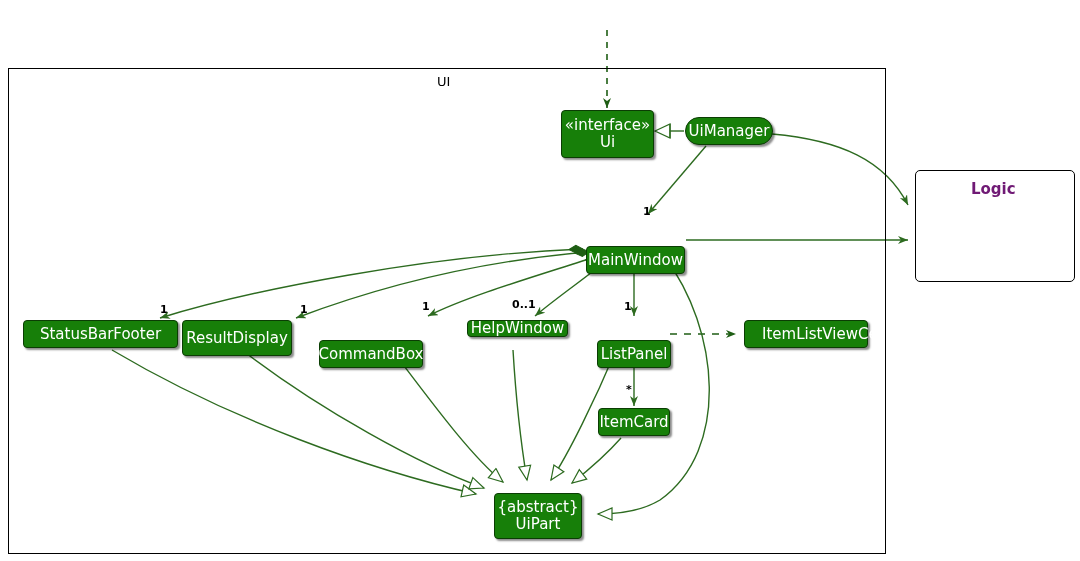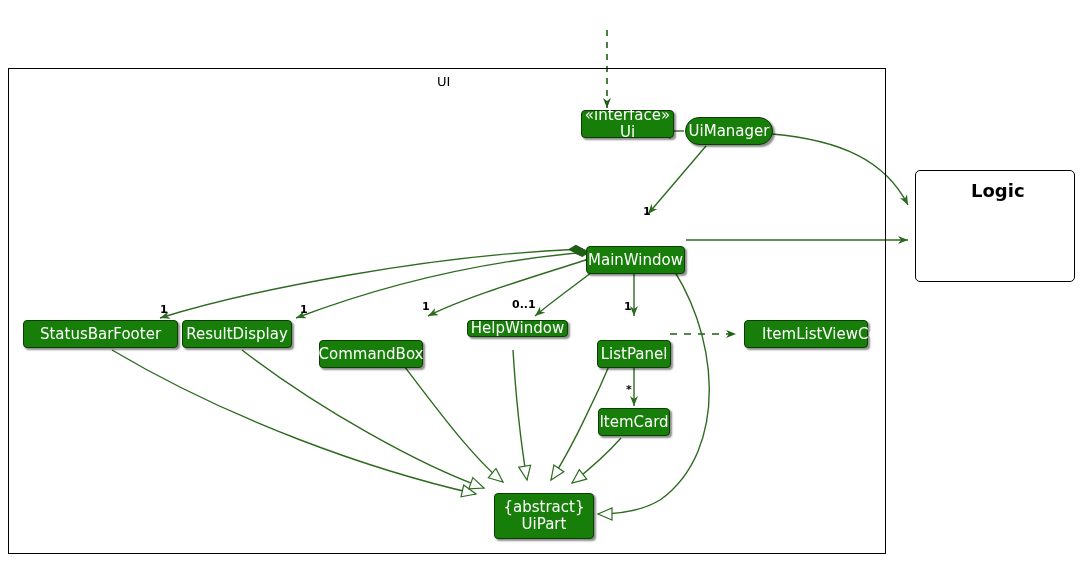--- a/index.html
+++ b/index.html
@@ -43,23 +43,23 @@
   .cls span { display: block; }
   .pkg {
     position: absolute;
     box-sizing: border-box;
     background: #ffffff;
     border: 1.5px solid #000000;
     border-radius: 5px;
   }
   .pkg-title {
     position: absolute;
-    font-size: 18px;
+    font-size: 15px;
     font-weight: bold;
-    color: #000000;
+    color: #701a75;
     white-space: nowrap;
   }
   .frame {
     position: absolute;
     box-sizing: border-box;
     border: 1.5px solid #000000;
     background: transparent;
   }
   .frame-label {
     position: absolute;
@@ -164,38 +164,38 @@
       <path d="M664,256 C 720,330 730,450 660,500 C 640,512 614,514 598,514" fill="none" stroke="#2D6B20" stroke-width="1.4" marker-end="url(#triHollow)"></path>
     </g>
   </svg>
 
   <div class="frame" style="left:8px; top:68px; width:878px; height:486px;"></div>
   <div class="frame-label" style="left:437px; top:74px;">UI</div>
 
   <div class="pkg" style="left:915px; top:170px; width:160px; height:112px;"></div>
   <div class="pkg-title" style="left:971px; top:180px;">Logic</div>
 
-  <div class="cls" style="left:561px; top:110px; width:93px; height:28px;margin-left:20px;">
+  <div class="cls" style="left:561px; top:110px; width:93px; height:48px;">
     <span>«interface»</span>
     <span>Ui</span>
   </div>
 
   <div class="cls" style="left:685px; top:117px; width:88px; height:28px;border-radius:14px;">
     <span>UiManager</span>
   </div>
 
   <div class="cls" style="left:586px; top:226px; width:99px; height:28px;margin-top:20px;">
     <span>MainWindow</span>
   </div>
 
   <div class="cls" style="left:23px; top:320px; width:155px; height:28px;">
     <span>StatusBarFooter</span>
   </div>
 
-  <div class="cls" style="left:182px; top:320px; width:110px; height:28px;">
+  <div class="cls" style="left:182px; top:320px; width:110px; height:36px;">
     <span>ResultDisplay</span>
   </div>
 
   <div class="cls" style="left:319px; top:320px; width:104px; height:28px;margin-top:20px;">
     <span>CommandBox</span>
   </div>
 
   <div class="cls" style="left:467px; top:320px; width:101px; height:17px;">
     <span>HelpWindow</span>
   </div>
@@ -205,21 +205,21 @@
   </div>
 
   <div class="cls" style="left:744px; top:320px; width:124px; height:28px;padding-left:36px;">
     <span>ItemListViewCell</span>
   </div>
 
   <div class="cls" style="left:598px; top:408px; width:72px; height:28px;">
     <span>ItemCard</span>
   </div>
 
-  <div class="cls" style="left:494px; top:493px; width:100px; height:46px;">
+  <div class="cls" style="left:494px; top:493px; width:88px; height:46px;">
     <span>{abstract}</span>
     <span>UiPart</span>
   </div>
 
   <div class="mult" style="left:643px; top:205px;">1</div>
   <div class="mult" style="left:160px; top:303px;">1</div>
   <div class="mult" style="left:300px; top:303px;">1</div>
   <div class="mult" style="left:422px; top:300px;">1</div>
   <div class="mult" style="left:512px; top:298px;">0..1</div>
   <div class="mult" style="left:624px; top:300px;">1</div>

